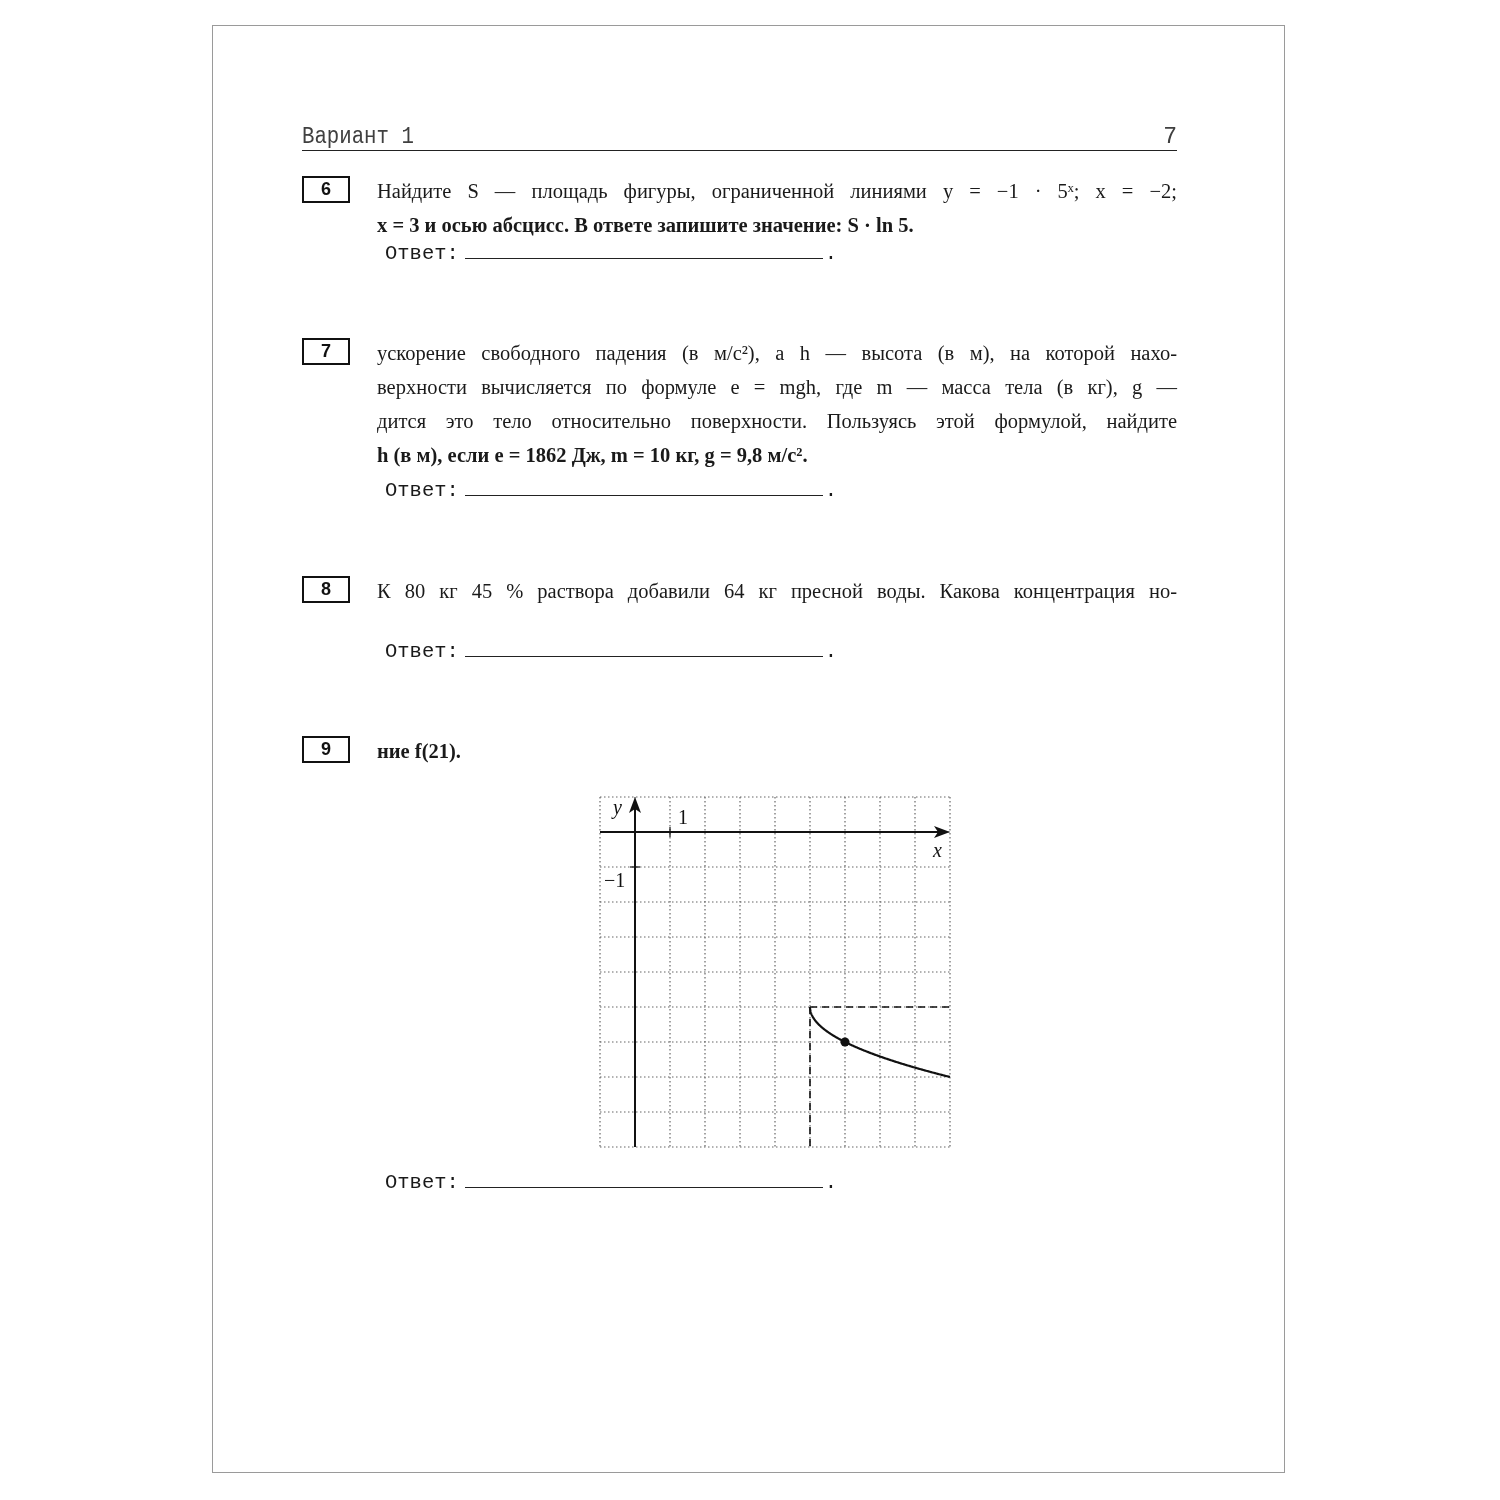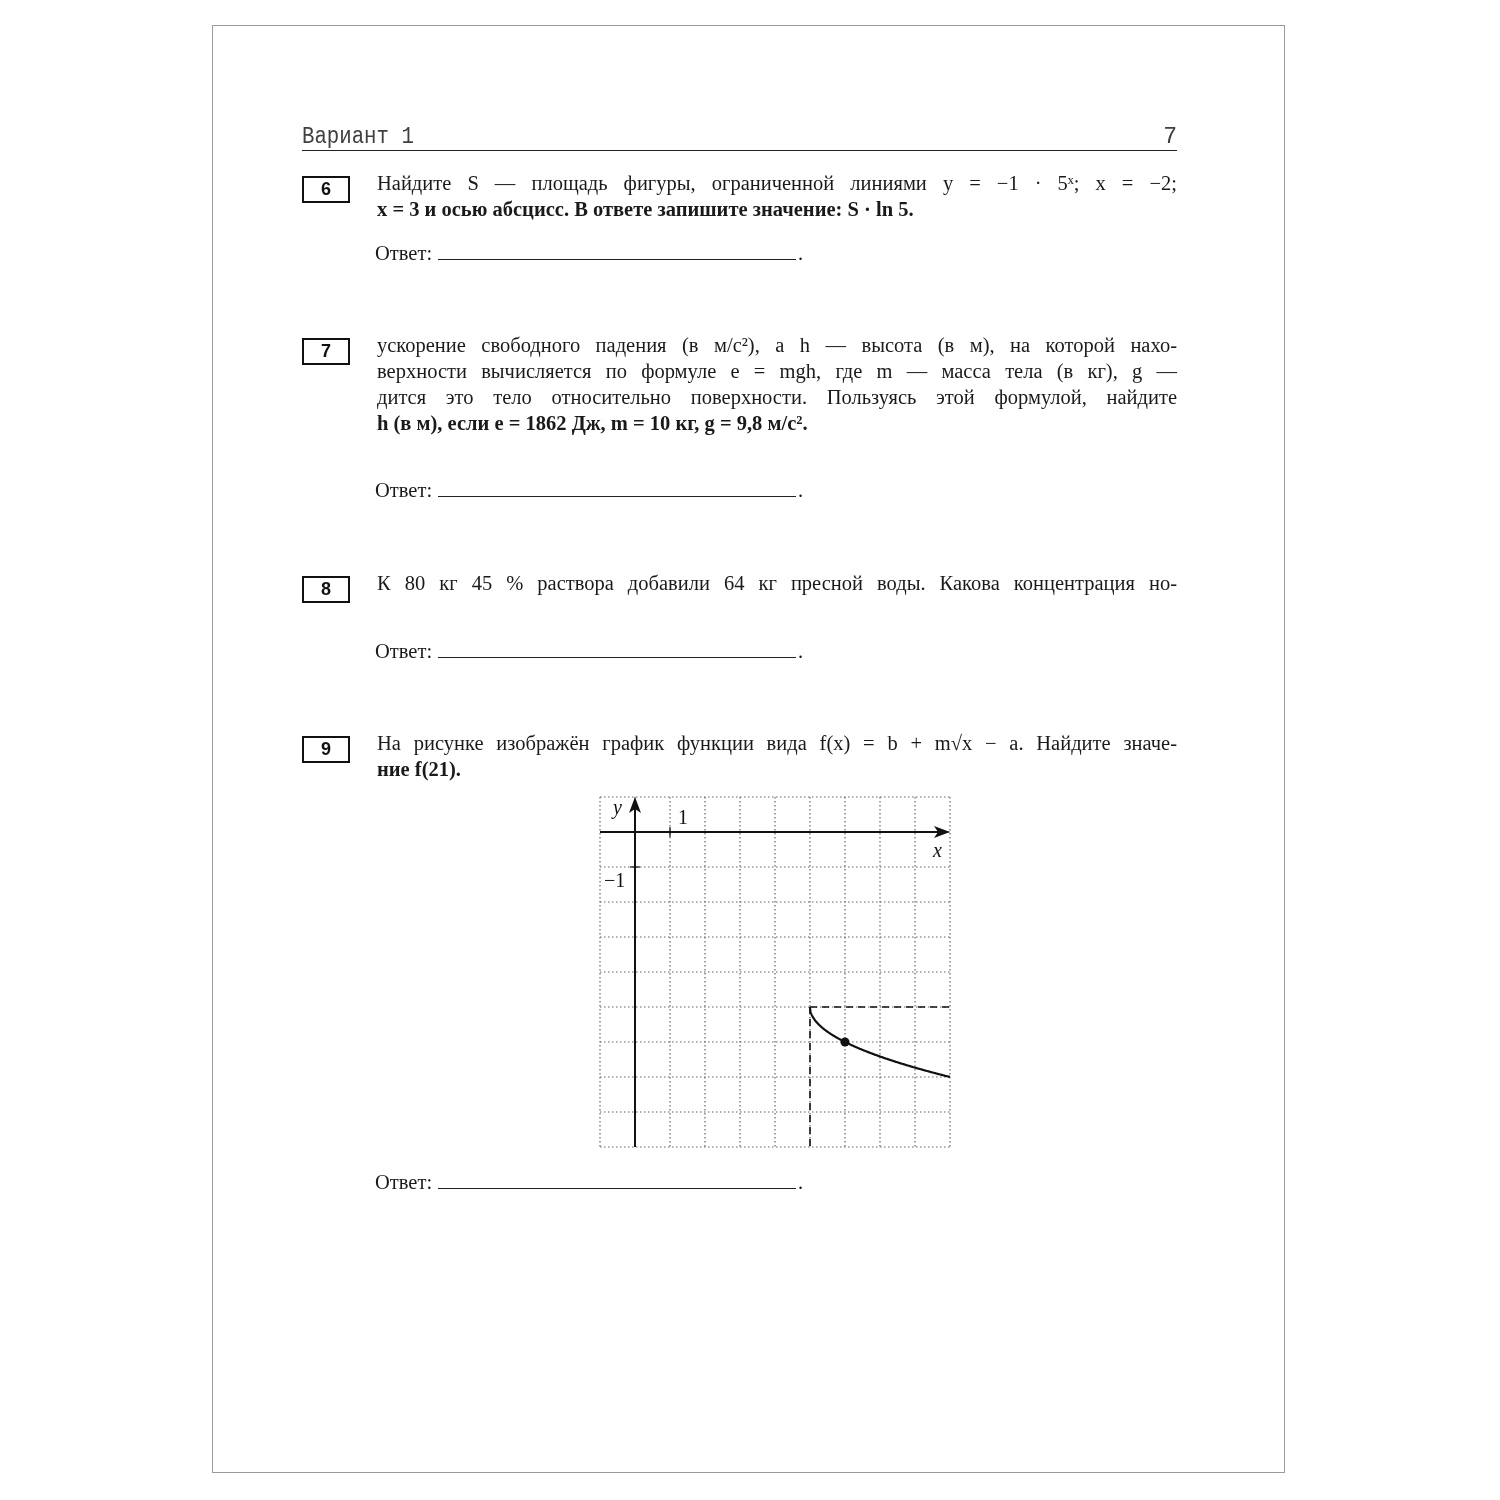--- a/index.html
+++ b/index.html
@@ -20,25 +20,25 @@
     position: absolute; left: 0; top: 0; width: 48px; height: 27px;
     border: 2px solid #111; box-sizing: border-box;
     font-family: "Liberation Sans", sans-serif; font-weight: bold; font-size: 18px;
     text-align: center; line-height: 23px; color: #111;
   }
   .text {
     position: absolute; left: 75px; top: -6px; width: 800px;
     font-family: "Liberation Serif", serif; font-size: 20.5px; line-height: 26px;
     color: #1a1a1a; text-align: justify;
   }
-  .text .line { display: block; text-align-last: justify; white-space: nowrap; }
+  .text .line { display: block; text-align-last: justify; white-space: nowrap; margin-top: 8px; }
   .text .line.last { text-align-last: left; font-weight: bold; }
   .answer {
-    position: absolute; left: 73px;
-    font-family: Liberation Serif, serif; font-size: 20.5px; color: #1a1a1a;
+    position: absolute; left: 83px;
+    font-family: Liberation Mono, monospace; font-size: 20.5px; color: #1a1a1a;
   }
   .answer .label { display: inline-block; }
   .answer .blank {
     display: inline-block; width: 358px; height: 1px; border-bottom: 1.5px solid #222;
     margin-left: 6px; vertical-align: baseline;
   }
   .answer .dot { display: inline-block; margin-left: 2px; }
   .graph { position: absolute; left: 598px; top: 795px; }
 </style>
 </head>
@@ -81,21 +81,20 @@
     <span class="line">К 80 кг 45 % раствора добавили 64 кг пресной воды. Какова концентрация но-</span>
   </div>
   <div class="answer" style="top:64px;">
     <span class="label">Ответ:</span><span class="blank"></span><span class="dot">.</span>
   </div>
 </div>
 
 <div class="task" style="top:736px;">
   <div class="numbox">9</div>
   <div class="text">
-    <span class="line">На рисунке изображён график функции вида f(x) = b + m√x − a. Найдите значе-</span>
     <span class="line last">ние f(21).</span>
   </div>
   <div class="answer" style="top:435px;">
     <span class="label">Ответ:</span><span class="blank"></span><span class="dot">.</span>
   </div>
 </div>
 
 <svg class="graph" id="graph" width="360" height="355" xmlns="http://www.w3.org/2000/svg">
   <g id="grid">
       <line x1="2" y1="2" x2="2" y2="352" stroke="#666" stroke-width="1.2" stroke-dasharray="1.5 2.5"></line>

